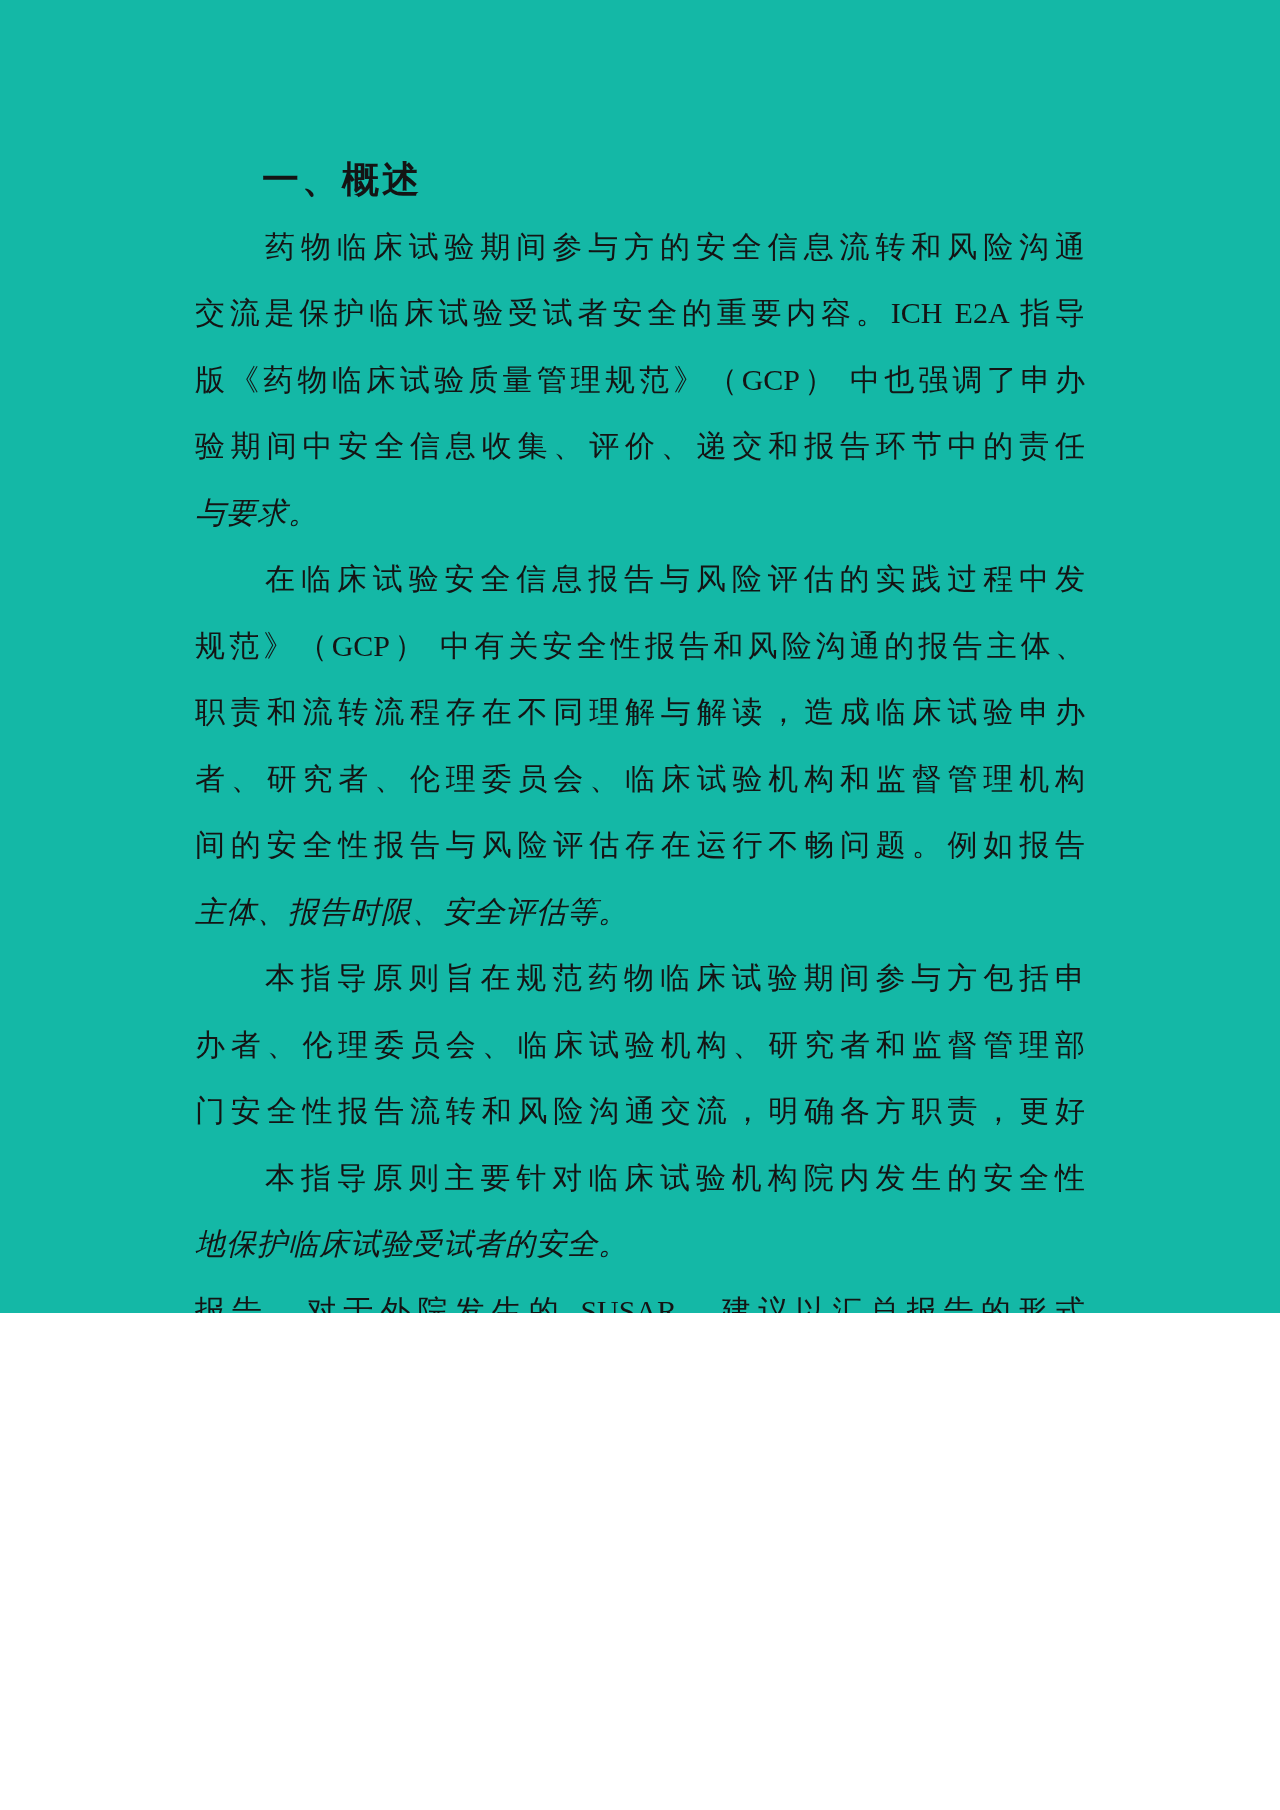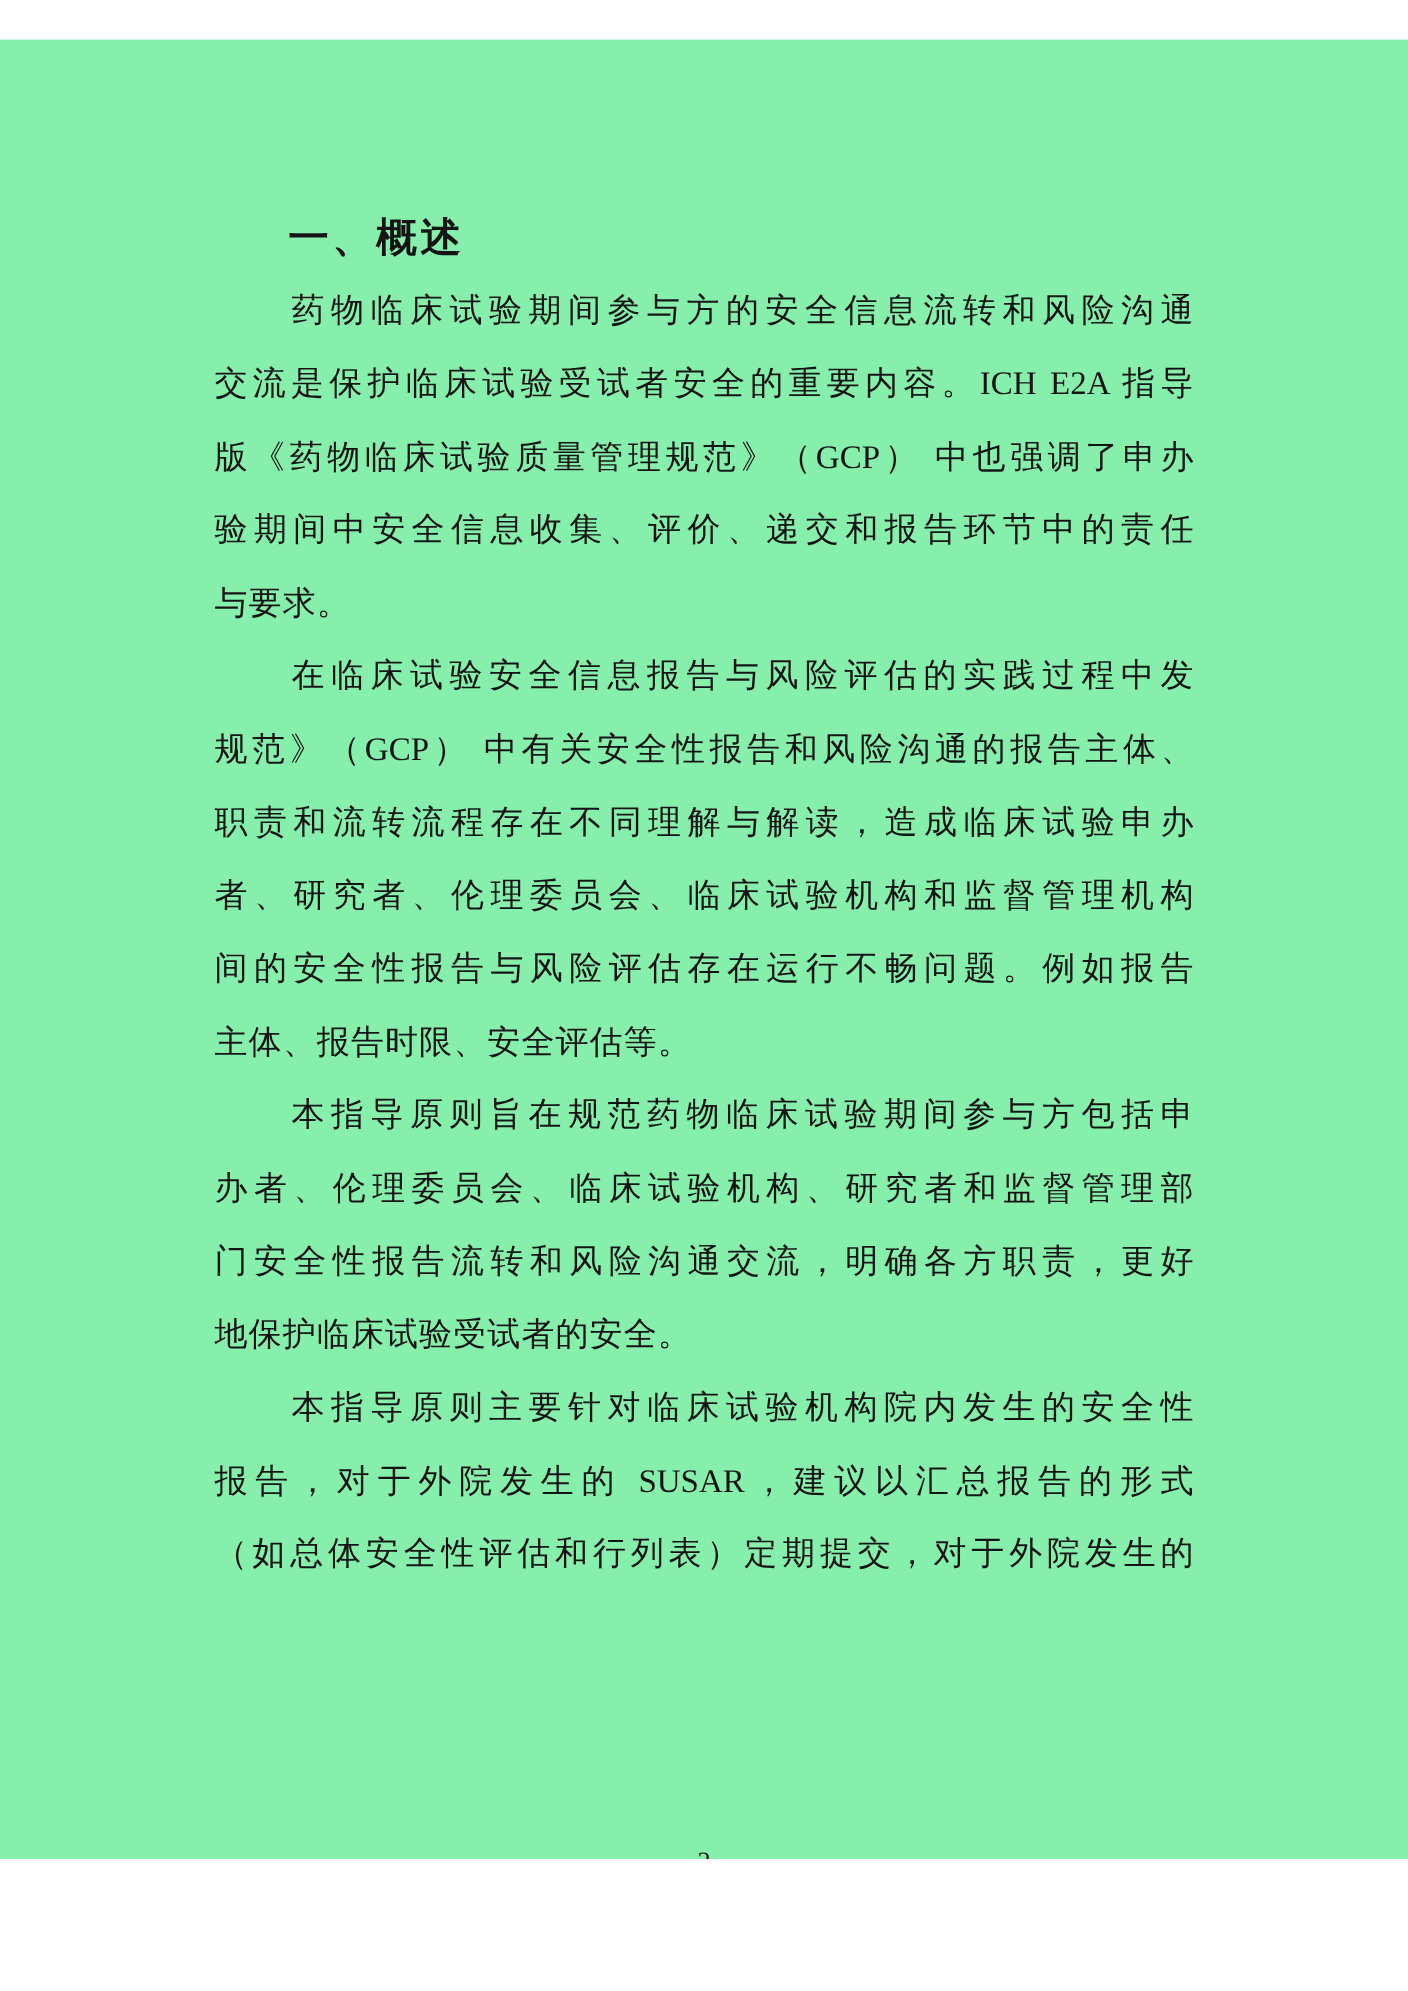--- a/index.html
+++ b/index.html
@@ -3,25 +3,24 @@
 <meta charset="utf-8">
 <style>
   html, body {
     margin: 0;
     padding: 0;
     background: #ffffff;
   }
   .page {
     position: relative;
     width: 1280px;
-    height: 1654px;
-    background: #86efac;
+    height: 1313px;
+    background: #14b8a6;
     overflow: hidden;
     color: #141414;
-    margin-top: 36px;
   }
   .text-block {
     position: absolute;
     left: 195px;
     top: 147px;
     width: 890px;
   }
   .line {
     font-family: "Liberation Serif", "DejaVu Serif", serif;
     font-size: 30px;
@@ -42,20 +41,21 @@
     text-align-last: left;
     text-indent: 67px;
   }
   .line.indent {
     text-indent: 70px;
   }
   .line.p-end {
     text-align: left;
     text-align-last: left;
     letter-spacing: 1px;
+    font-style: italic;
   }
   .footer {
     position: absolute;
     left: 0;
     top: 1644px;
     width: 100%;
     text-align: center;
     font-family: "Liberation Serif", "DejaVu Serif", serif;
     font-size: 24px;
     color: #141414;
@@ -78,22 +78,22 @@
     <div class="line indent">在临床试验安全信息报告与风险评估的实践过程中发</div>
     <div class="line">规范》（GCP） 中有关安全性报告和风险沟通的报告主体、</div>
     <div class="line">职责和流转流程存在不同理解与解读，造成临床试验申办</div>
     <div class="line">者、研究者、伦理委员会、临床试验机构和监督管理机构</div>
     <div class="line">间的安全性报告与风险评估存在运行不畅问题。例如报告</div>
     <div class="line p-end">主体、报告时限、安全评估等。</div>
 
     <div class="line indent">本指导原则旨在规范药物临床试验期间参与方包括申</div>
     <div class="line">办者、伦理委员会、临床试验机构、研究者和监督管理部</div>
     <div class="line">门安全性报告流转和风险沟通交流，明确各方职责，更好</div>
+    <div class="line indent">本指导原则主要针对临床试验机构院内发生的安全性</div>
+
     <div class="line p-end">地保护临床试验受试者的安全。</div>
-
-    <div class="line indent">本指导原则主要针对临床试验机构院内发生的安全性</div>
     <div class="line">报告，对于外院发生的 SUSAR，建议以汇总报告的形式</div>
     <div class="line">（如总体安全性评估和行列表）定期提交，对于外院发生的</div>
 
   </div>
 
   <div class="footer">2</div>
 </div>
 
 </body></html>

